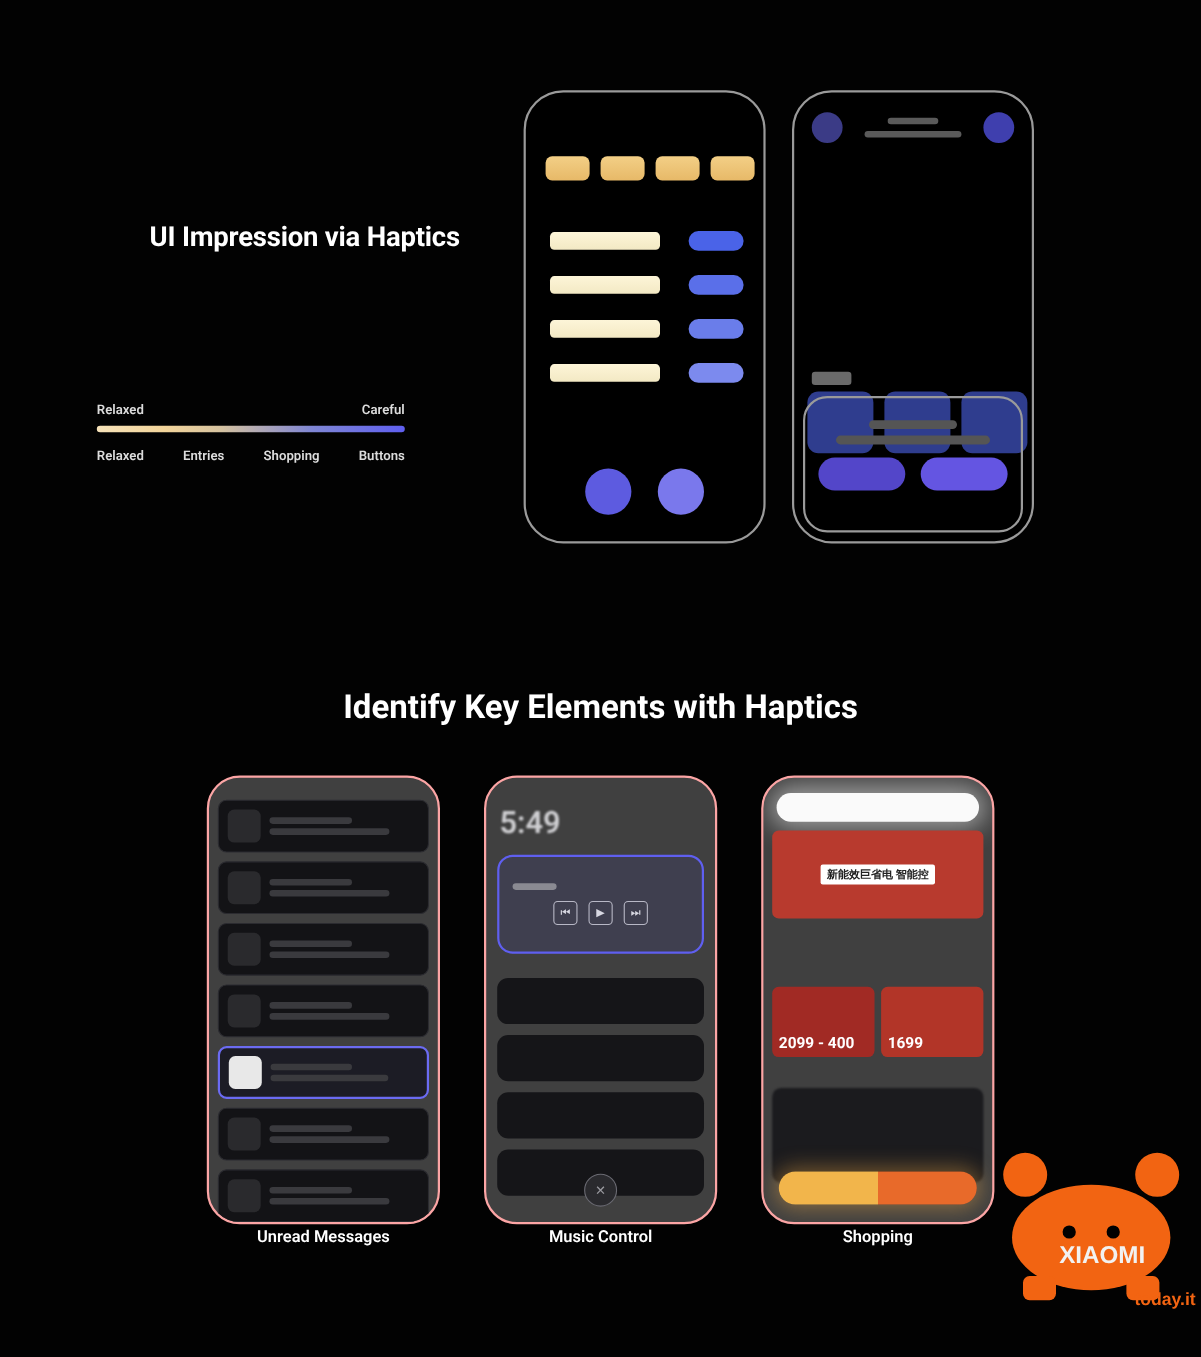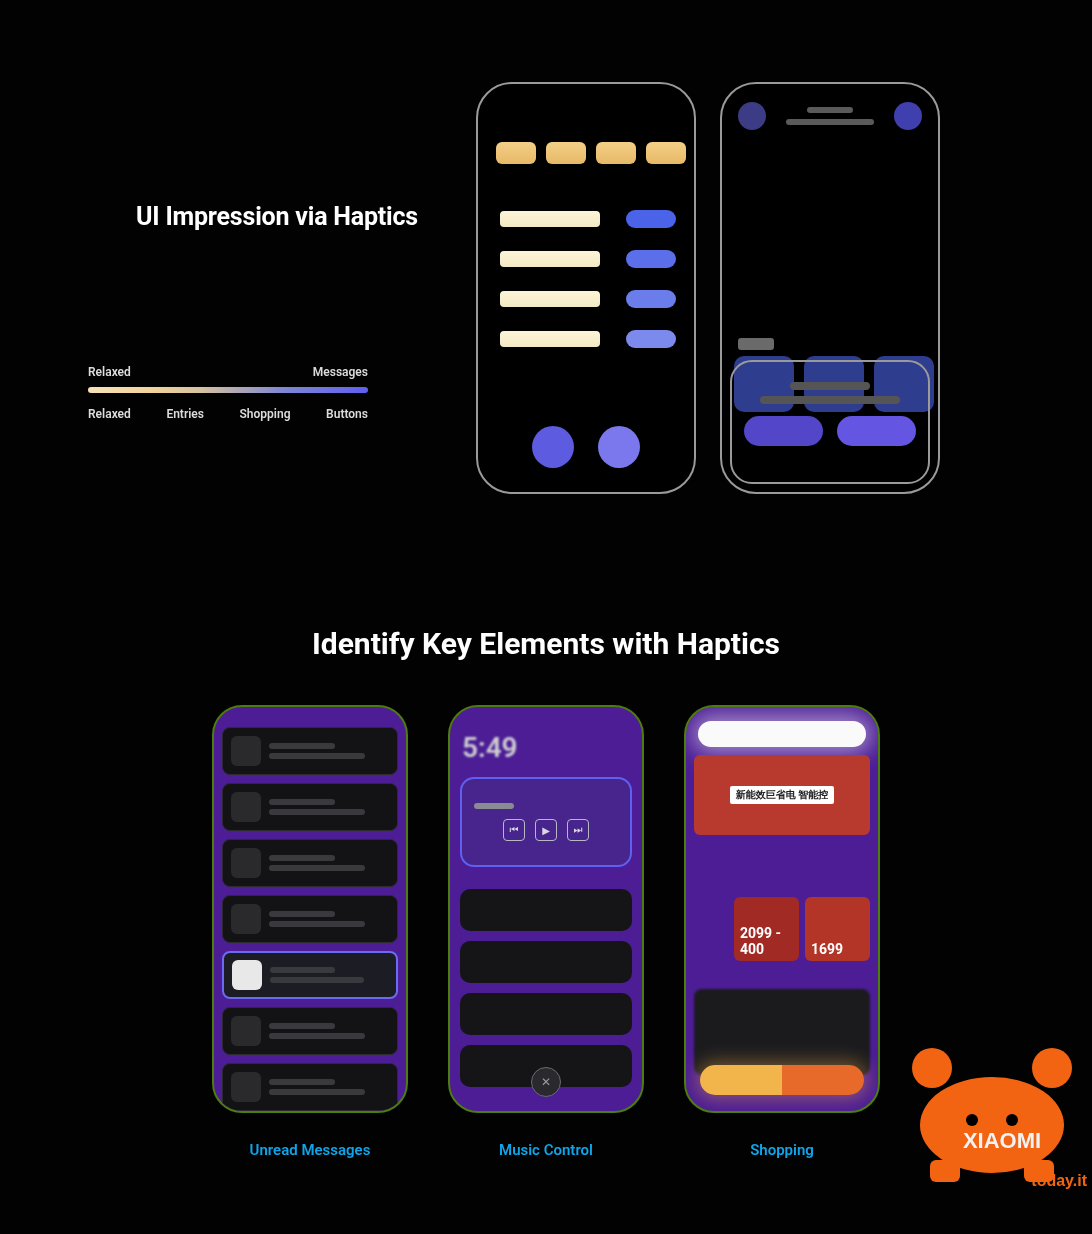--- a/index.html
+++ b/index.html
@@ -121,26 +121,26 @@
   }
 
   
   .examples {
     display: flex;
     justify-content: center;
     gap: 40px;
     padding: 0 60px;
   }
   .examples .col { display:flex; flex-direction:column; align-items:center; }
-  .examples .col .label { margin-top:28px; font-size:15px; font-weight:600; color:#0ea5e9;text-align:center;}
+  .examples .col .label { margin-top:2px; font-size:15px; font-weight:600; color:#ffffff;text-align:center;}
   .phone-ex {
-    width: 196px; height: 408px;
-    border: 2px solid #4d7c0f;
+    width: 212px; height: 408px;
+    border: 2px solid #fca5a5;
     border-radius: 30px;
-    background: #4c1d95;
+    background: #404040;
     position: relative;
     overflow: hidden;
   }
 
   
   .um-list{position:absolute; left:8px; right:8px; top:20px; display:flex; flex-direction:column; gap:8px;}
   .um-row{height:48px; border:1px solid #2b2b30; border-radius:8px; background:#131316; display:flex; align-items:center; padding:0 8px; gap:8px;}
   .um-row .av{width:30px; height:30px; border-radius:6px; background:#2a2a2d;}
   .um-row .tx{flex:1; display:flex; flex-direction:column; gap:4px;}
   .um-row .tx span{display:block; height:6px; border-radius:3px; background:#3a3a3e;}
@@ -164,21 +164,21 @@
   .ah-chips div{width:52px; height:18px; border-radius:9px; background:#1e1e22;}
   .ah-btns{position:absolute; bottom:22px; left:0; right:0; display:flex; justify-content:center; gap:40px;}
   .ah-btns .c{width:48px; height:48px; border-radius:50%; display:flex; align-items:center; justify-content:center;}
   .ah-btns .red{background:#d94d4d;} .ah-btns .green{background:#34c759;}
   .ah-btns svg{width:22px; height:22px; fill:#fff;}
 
   
   .sh-search{position:absolute; top:14px; left:12px; right:12px; height:26px; border-radius:13px; background:#fafafa; box-shadow:0 0 22px 6px rgba(255,255,255,0.5);}
   .sh-banner{position:absolute; top:48px; left:8px; right:8px; height:80px; background:#b83a2e; border-radius:6px; filter:blur(0.5px); display:flex; align-items:center; justify-content:center; color:#fff; font-size:12px; overflow:hidden;}
   .sh-banner .chi{background:#fff; color:#222; padding:2px 6px; font-size:10px; border-radius:2px; font-weight:700;}
-  .sh-tiles{position:absolute; top:190px; left:8px; right:8px; display:flex; gap:6px;margin-left:40px;}
+  .sh-tiles{position:absolute; top:190px; left:8px; right:8px; display:flex; gap:6px;}
   .sh-tiles .t{flex:1; height:64px; border-radius:6px;}
   .sh-tiles .t1{background:#a12a24;} .sh-tiles .t2{background:#b23528;}
   .sh-price{color:#fff; font-size:14px; font-weight:700; position:absolute; bottom:4px; left:6px;}
   .sh-card{position:absolute; top:282px; left:8px; right:8px; height:86px; background:#1b1b1e; border-radius:8px; filter:blur(1px);}
   .sh-cta{position:absolute; bottom:16px; left:14px; right:14px; height:30px; border-radius:15px; background:linear-gradient(90deg,#f2b54b 0%,#f2b54b 50%,#e86a2a 50%,#e86a2a 100%); box-shadow:0 0 18px 4px rgba(240,170,70,0.4);}
 
   
   .watermark{position:absolute; right:0; bottom:44px; width:210px; height:160px; opacity:0.95; pointer-events:none;}
 </style>
 </head>
@@ -186,21 +186,21 @@
 
 <div class="top">
 
   <div class="haptics-copy">
     <h1>UI Impression via Haptics</h1>
   </div>
 
   <div class="legend">
     <div class="ends">
       <span>Relaxed</span>
-      <span>Messages</span>
+      <span>Careful</span>
     </div>
     <div class="bar"></div>
     <div class="labels">
       <span>Relaxed</span>
       <span>Entries</span>
       <span>Shopping</span>
       <span>Buttons</span>
     </div>
   </div>
 

